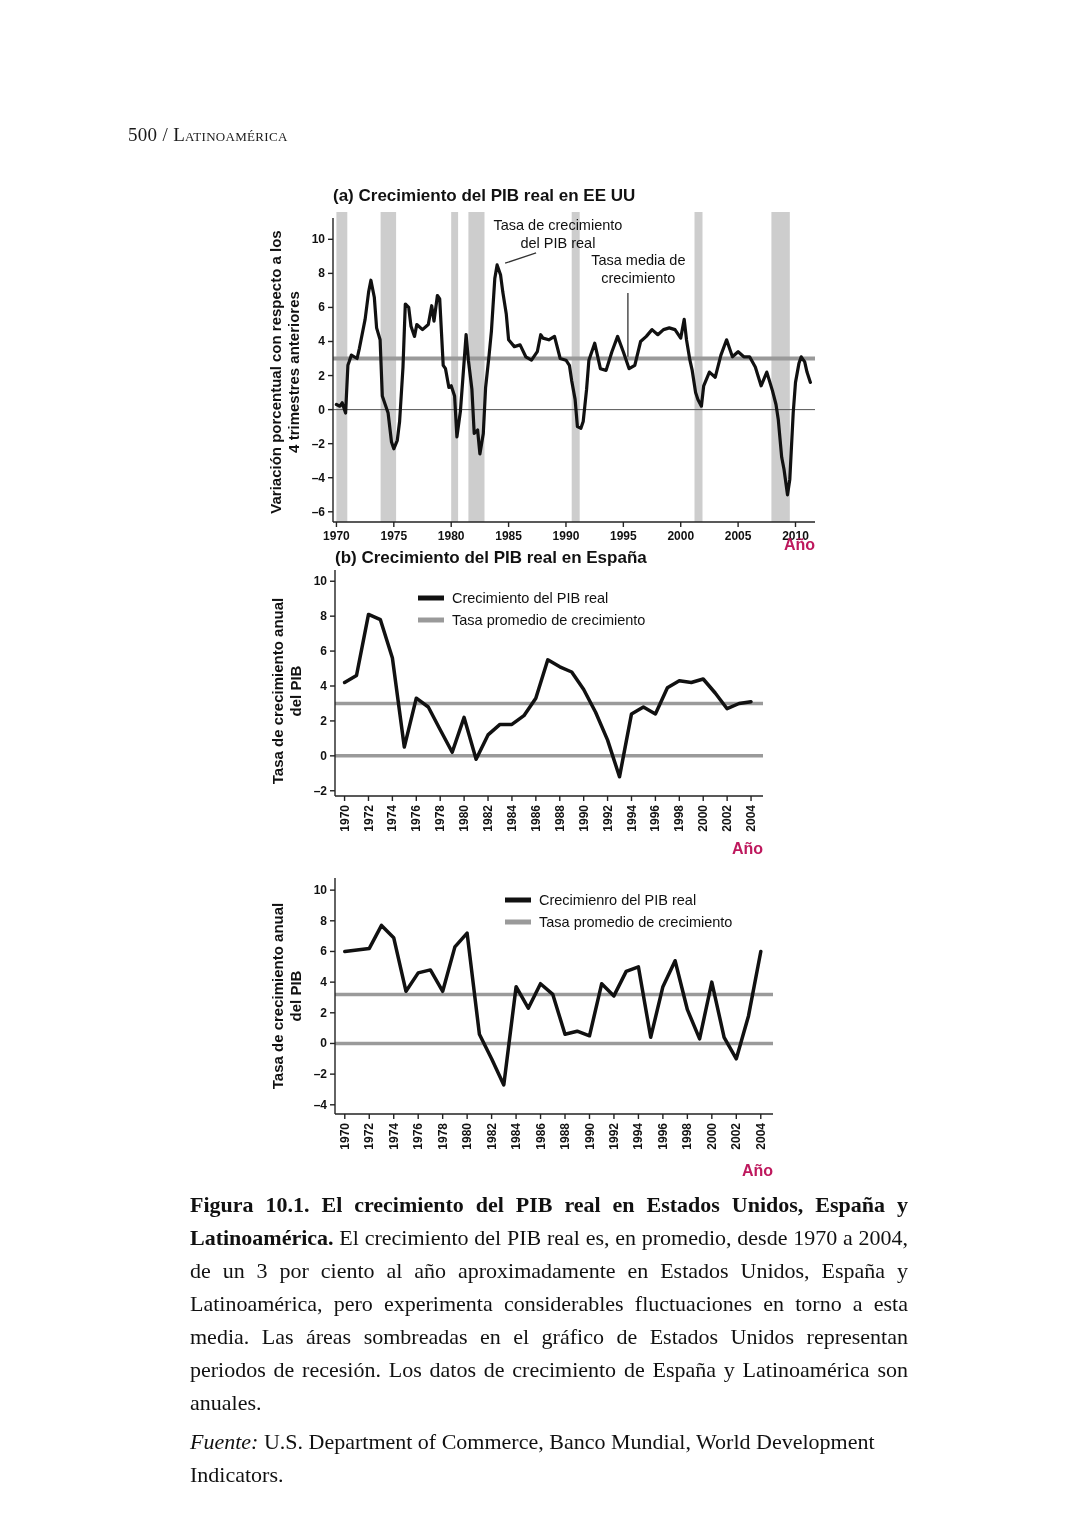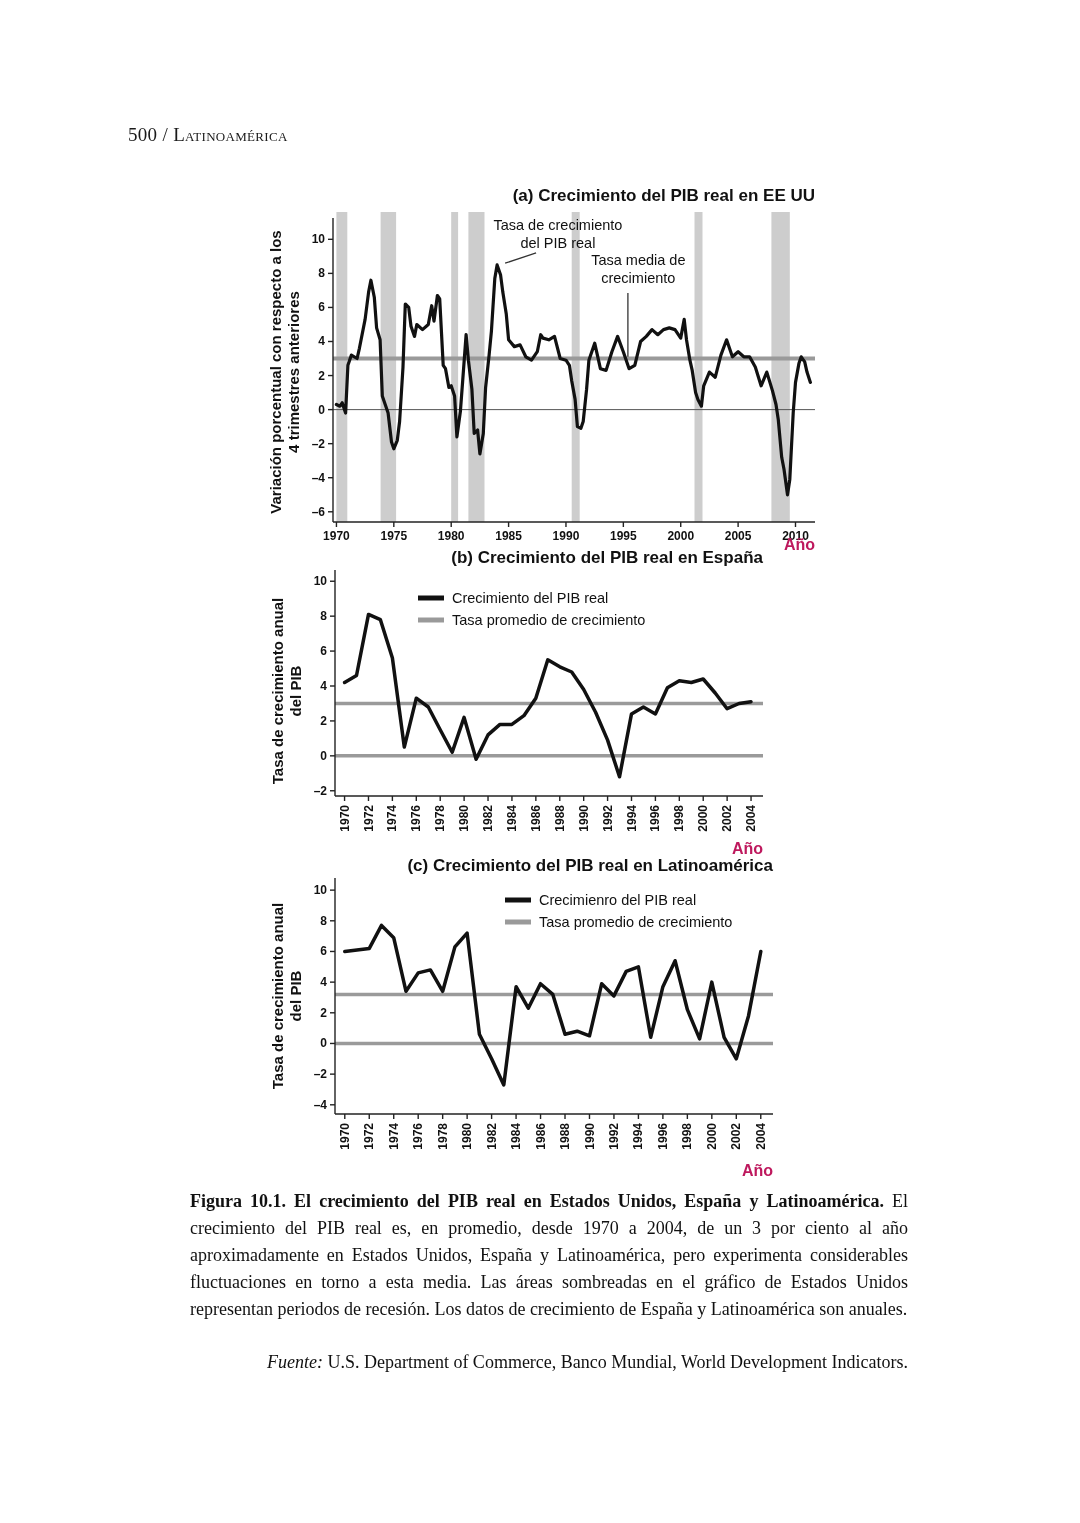--- a/index.html
+++ b/index.html
@@ -1,33 +1,33 @@
 <!DOCTYPE html>
 <html><head>
 <meta charset="utf-8">
 <style>
   *{margin:0;padding:0;box-sizing:border-box}
   html,body{background:#ffffff}
   body{width:1080px;height:1523px;position:relative;font-family:"Liberation Sans",sans-serif;color:#111}
   .pagehead{position:absolute;left:128px;top:124px;font-family:"Liberation Serif",serif;font-size:19px;color:#1a1a1a;letter-spacing:.3px}
   .sc{font-variant:small-caps}
   .chart{position:absolute}
-  .ctitle{position:absolute;top:0;text-align:right;font-weight:bold;font-size:17px;color:#111}
+  .ctitle{position:absolute;top:0;text-align:left;font-weight:bold;font-size:17px;color:#111}
   .ylabel{position:absolute;transform:rotate(-90deg);text-align:center;font-weight:bold;font-size:15px;line-height:1.18;color:#111;white-space:nowrap}
   .ylab-a{left:-153px;top:168px;width:340px;height:36px}
   .ylab-b{left:-111px;top:125px;width:260px;height:36px}
   .ylab-c{left:-111px;top:122px;width:260px;height:36px}
   .xlabel{position:absolute;text-align:right;font-weight:bold;font-size:16px;color:#be185d}
   svg{position:absolute;overflow:visible}
   svg text{font-family:"Liberation Sans",sans-serif;fill:#111}
   .tick{font-size:12px;font-weight:bold}
   .leg{font-size:14.5px}
   .ann{font-size:14.5px}
-  .caption{position:absolute;left:190px;top:1188px;width:718px;font-family:"Liberation Serif",serif;font-size:18px;line-height:1.5;color:#111;text-align:justify}
-  .caption .source{margin-top:26px;text-align:right}
+  .caption{position:absolute;left:190px;top:1188px;width:718px;font-family:"Liberation Serif",serif;font-size:22px;line-height:1.5;color:#111;text-align:justify}
+  .caption .source{margin-top:6px;text-align:left}
 </style>
 </head>
 <body>
 
 <div class="pagehead">
   <span>500</span>
   <span>/</span>
   <span class="sc">Latinoamérica</span>
 </div>
 
@@ -160,21 +160,20 @@
       <path d="M76.6 114.5L88.5 107.5L100.5 46.4L112.4 51.7L124.4 90.1L136.3 179.1L148.3 130.2L160.3 139.0L172.2 161.7L184.2 184.3L196.1 149.4L208.1 191.3L220.0 166.9L232.0 156.4L243.9 156.4L255.9 147.7L267.8 130.2L279.8 91.8L291.8 98.8L303.7 104.0L315.7 121.5L327.6 144.2L339.6 172.1L351.5 208.8L363.5 145.9L375.4 139.0L387.4 145.9L399.4 119.7L411.3 112.8L423.3 114.5L435.2 111.0L447.2 125.0L459.1 140.7L471.1 135.5L483.0 133.7" fill="none" stroke="#111111" stroke-width="3.5" stroke-linejoin="round" stroke-linecap="round"></path>
       <line x1="150" x2="176" y1="30" y2="30" stroke="#111111" stroke-width="5"></line>
       <text x="184" y="35" class="leg">Crecimiento del PIB real</text>
       <line x1="150" x2="176" y1="52" y2="52" stroke="#9a9a9a" stroke-width="5"></line>
       <text x="184" y="57" class="leg">Tasa promedio de crecimiento</text>
     </svg>
   <div class="xlabel" style="left:67px;width:428px;top:292px;">Año</div>
 </div>
 
 <div class="chart" style="left:268px;top:856px;width:570px;height:345px;">
-  <div class="ctitle" style="left:67px;width:438px;">(c) Crecimiento del PIB real en Latinoamérica</div>
   <div class="ylabel ylab-c">
     <div>Tasa de crecimiento anual</div>
     <div>del PIB</div>
   </div>
   <svg width="535" height="300" style="left:0;top:22px;">
       <line x1="67" x2="505" y1="165.46666666666667" y2="165.46666666666667" stroke="#9a9a9a" stroke-width="3.5"></line>
       <line x1="67" x2="505" y1="116.4" y2="116.4" stroke="#9a9a9a" stroke-width="3.5"></line>
       <line x1="67" x2="67" y1="0" y2="236" stroke="#222222" stroke-width="1.4"></line>
       <line x1="67" x2="505" y1="236" y2="236" stroke="#222222" stroke-width="1.4"></line>
       <line x1="62" x2="67" y1="12.133333333333338" y2="12.133333333333338" stroke="#222222" stroke-width="1.4"></line>

